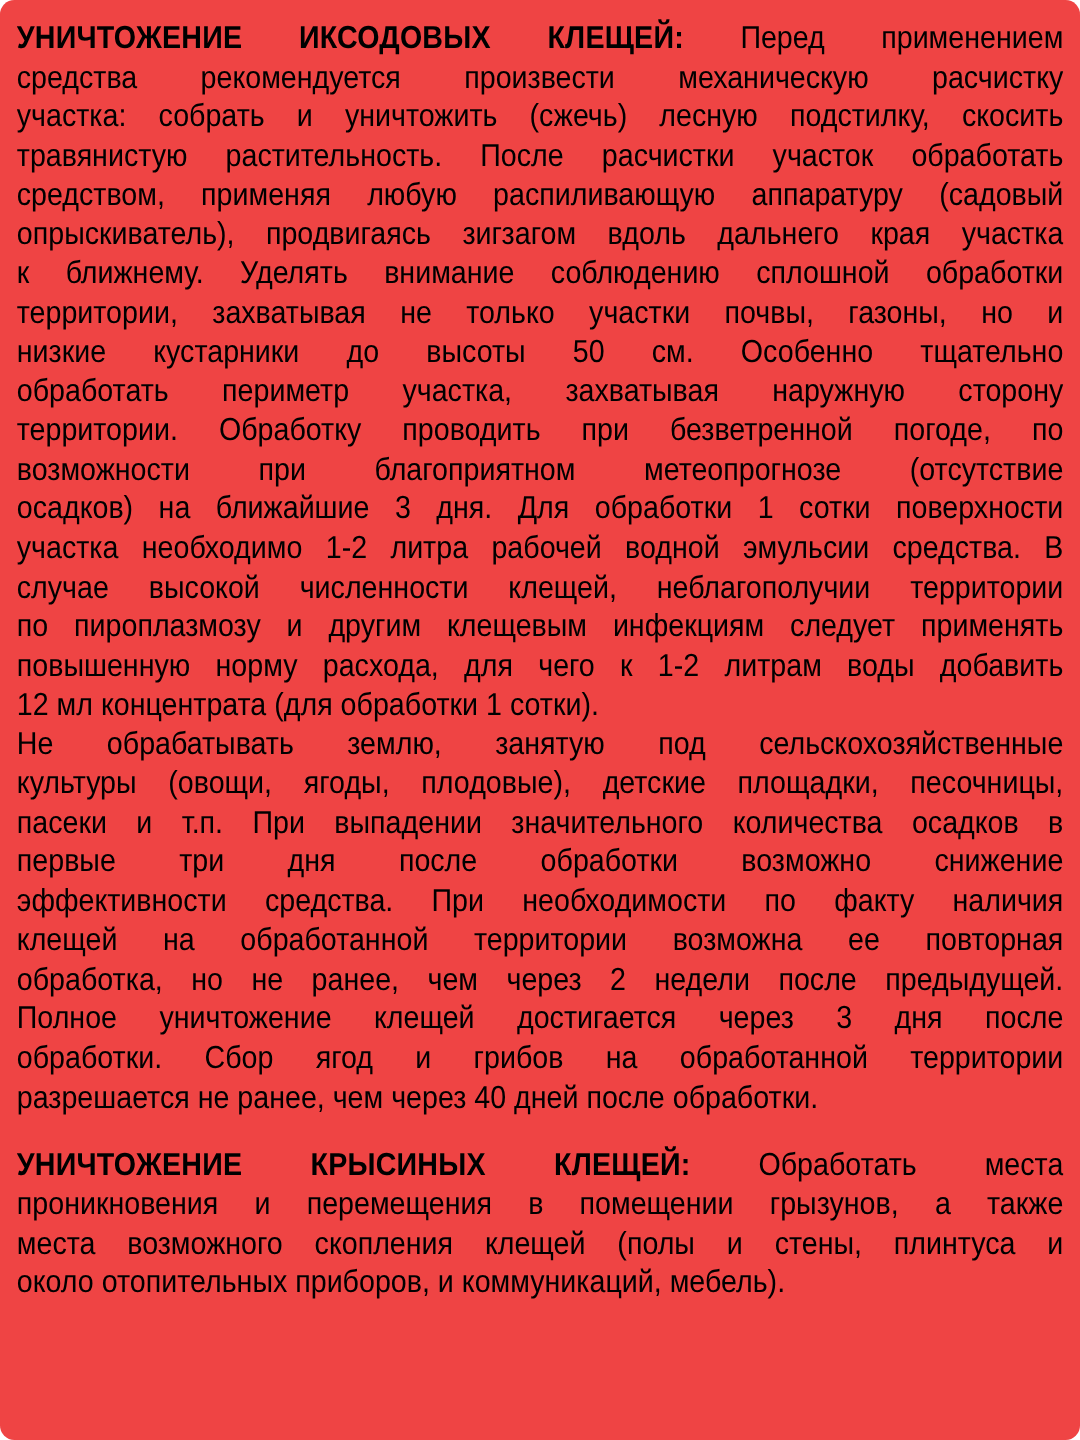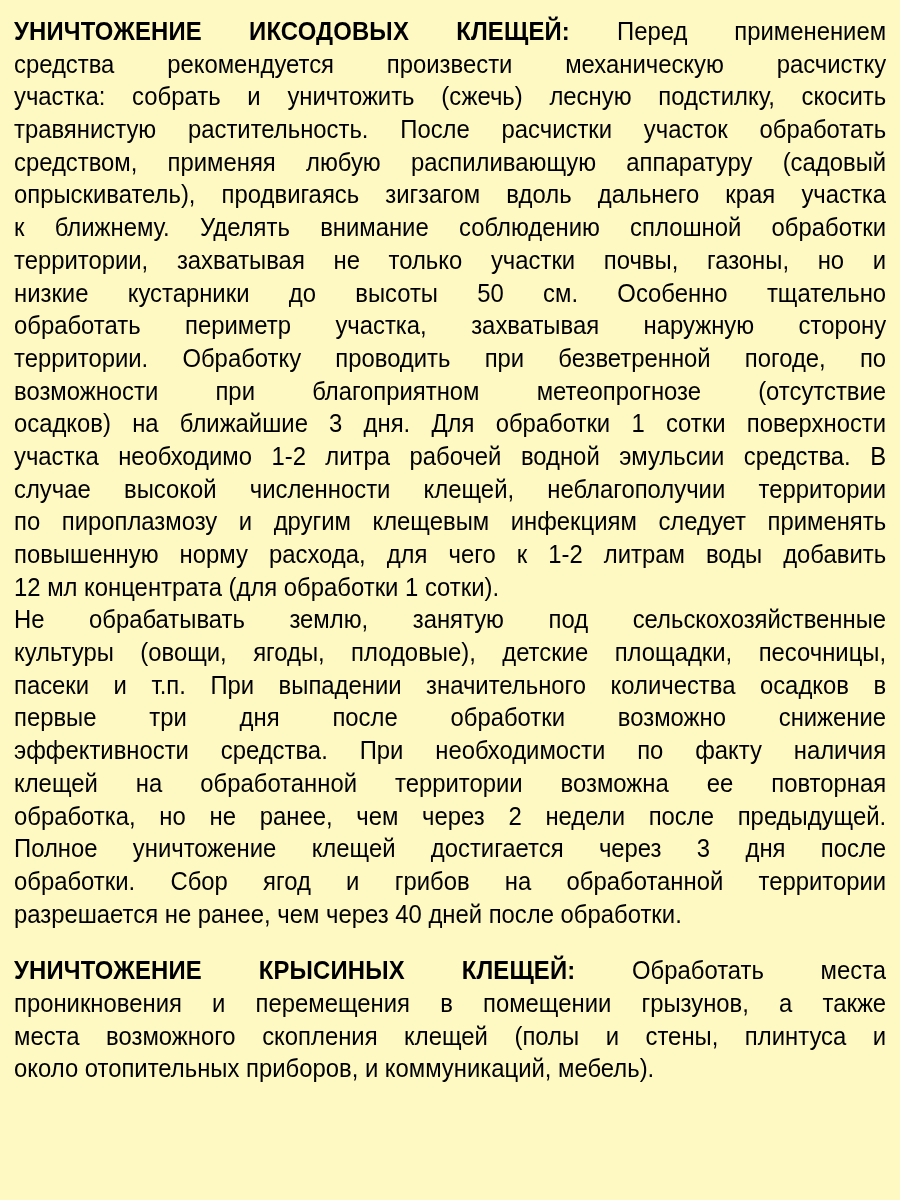--- a/index.html
+++ b/index.html
@@ -4,22 +4,23 @@
 <style>
   html, body {
     margin: 0;
     padding: 0;
     background: #ffffff;
   }
   .page {
     position: relative;
     width: 900px;
     height: 1200px;
-    background: #fef9c3;
+    background: #ef4444;
     overflow: hidden;
+    border-radius: 12px;
   }
   
   .textwrap {
     position: absolute;
     left: 14px;
     top: 15px;
     width: 969px;
     transform: scaleX(0.9);
     transform-origin: 0 0;
     font-family: "Liberation Sans", sans-serif;

